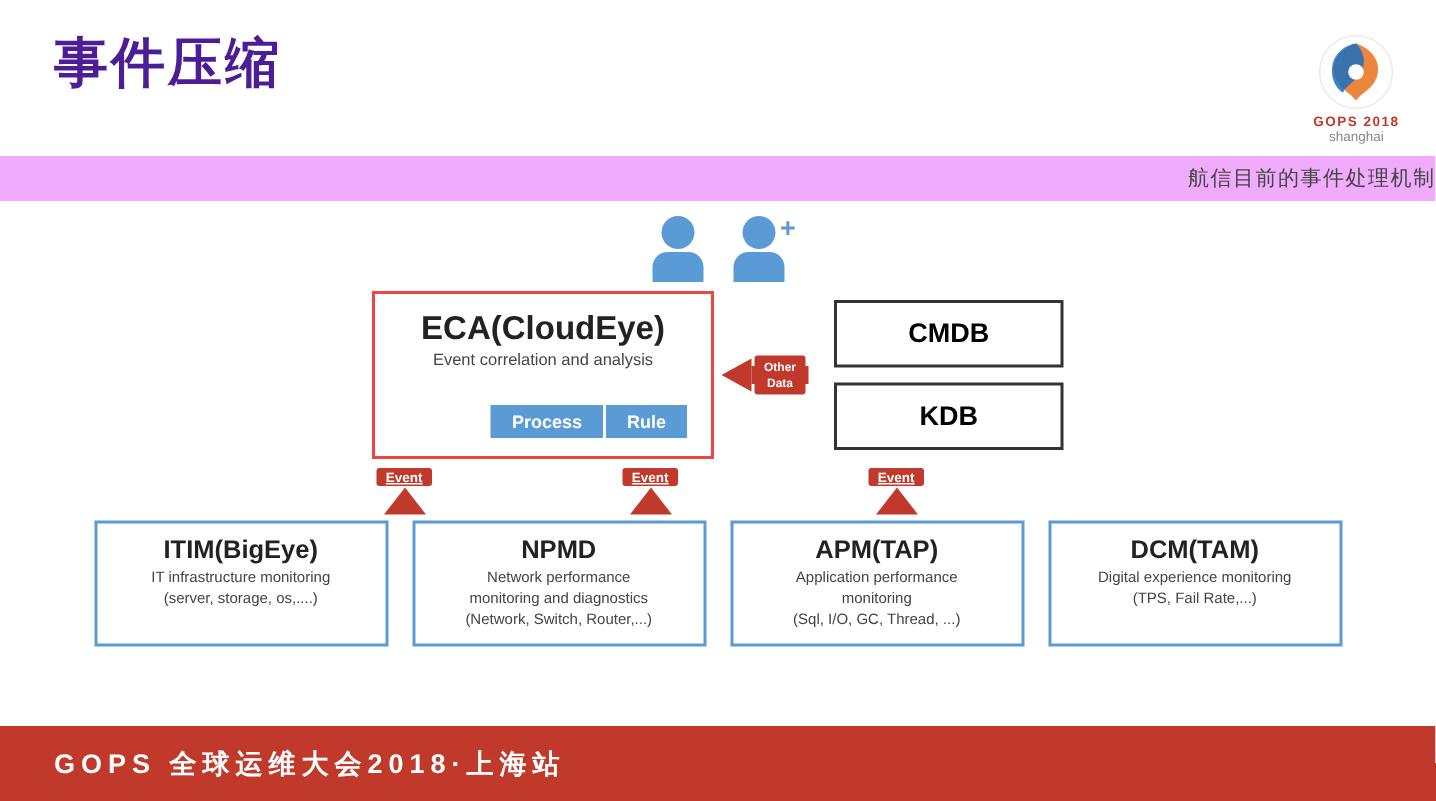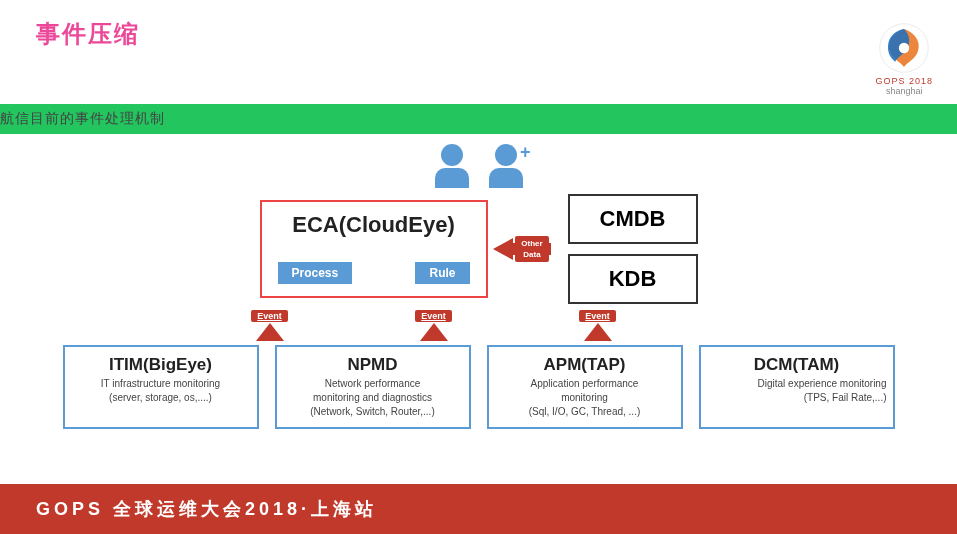--- a/index.html
+++ b/index.html
@@ -13,51 +13,51 @@
     }
 
     
     .header {
       display: flex;
       align-items: flex-start;
       justify-content: space-between;
       padding: 18px 24px 8px 36px;
     }
     .page-title {
-      font-size: 24px;
-      font-weight: bold;
-      color: #ec4899;
+      font-size: 36px;
+      font-weight: bold;
+      color: #4c1d95;
       letter-spacing: 2px;
     }
     .logo-area {
       display: flex;
       flex-direction: column;
       align-items: center;
       margin-top: 4px;
     }
     .logo-circle {
       width: 52px;
       height: 52px;
     }
     .logo-text {
       font-size: 9px;
       color: #c0392b;
-      font-weight: normal;
+      font-weight: bold;
       letter-spacing: 1px;
       margin-top: 2px;
     }
     .logo-sub {
       font-size: 9px;
       color: #888;
     }
 
     
     .subtitle-band {
-      background: #22c55e;
-      text-align: left;
+      background: #f0abfc;
+      text-align: right;
       padding: 6px 0;
       font-size: 14px;
       color: #444;
       letter-spacing: 1px;
     }
 
     
     .main-content {
       position: relative;
       padding: 10px 30px 0 30px;
@@ -126,22 +126,22 @@
       color: #222;
     }
     .eca-subtitle {
       font-size: 11px;
       color: #444;
       margin-top: 2px;
       margin-bottom: 10px;
     }
     .eca-buttons {
       display: flex;
-      justify-content: space-between;
-      gap: 16px;
+      justify-content: flex-end;
+      gap: 0;
       margin-top: 24px;
     }
     .btn-process {
       background: #5b9bd5;
       color: #fff;
       font-size: 12px;
       padding: 4px 14px;
       border: none;
       font-weight: bold;
     }
@@ -165,24 +165,24 @@
     }
 
     
     .right-boxes {
       display: flex;
       flex-direction: column;
       gap: 10px;
     }
     .right-box {
       border: 2px solid #333;
-      width: 130px;
+      width: 153px;
       padding: 10px 0;
       text-align: center;
-      font-size: 22px;
+      font-size: 18px;
       font-weight: bold;
       background: #fff;
     }
 
     
     .bottom-row {
       display: flex;
       justify-content: center;
       gap: 16px;
       margin-top: 4px;
@@ -296,20 +296,21 @@
       <div class="person-head"></div>
       <div class="person-body"></div>
       <span class="plus-badge">+</span>
     </div>
   </div>
 
   <div class="middle-row">
 
     <div class="eca-box">
       <div class="eca-title">ECA(CloudEye)</div>
+      <div class="eca-subtitle">Event correlation and analysis</div>
       <div class="eca-buttons">
         <button class="btn-process">Process</button>
         <button class="btn-rule">Rule</button>
       </div>
     </div>
 
     <div class="arrow-right-area">
       <div style="display:flex;align-items:flex-end;justify-content:center;">
 
         <svg width="70" height="50">
@@ -363,21 +364,21 @@
 (Network, Switch, Router,...)</div>
     </div>
     <div class="source-box">
       <div class="source-box-title">APM(TAP)</div>
       <div class="source-box-desc" style="white-space:pre-line;">Application performance
 monitoring
 (Sql, I/O, GC, Thread, ...)</div>
     </div>
     <div class="source-box">
       <div class="source-box-title">DCM(TAM)</div>
-      <div class="source-box-desc" style="white-space:pre-line;text-align:right;">Digital experience monitoring
+      <div class="source-box-desc" style="white-space:pre-line;">Digital experience monitoring
 (TPS, Fail Rate,...)</div>
     </div>
   </div>
 
 </div>
 
 <div class="footer">
   <span class="footer-text">GOPS 全球运维大会2018·上海站</span>
 </div>
 

